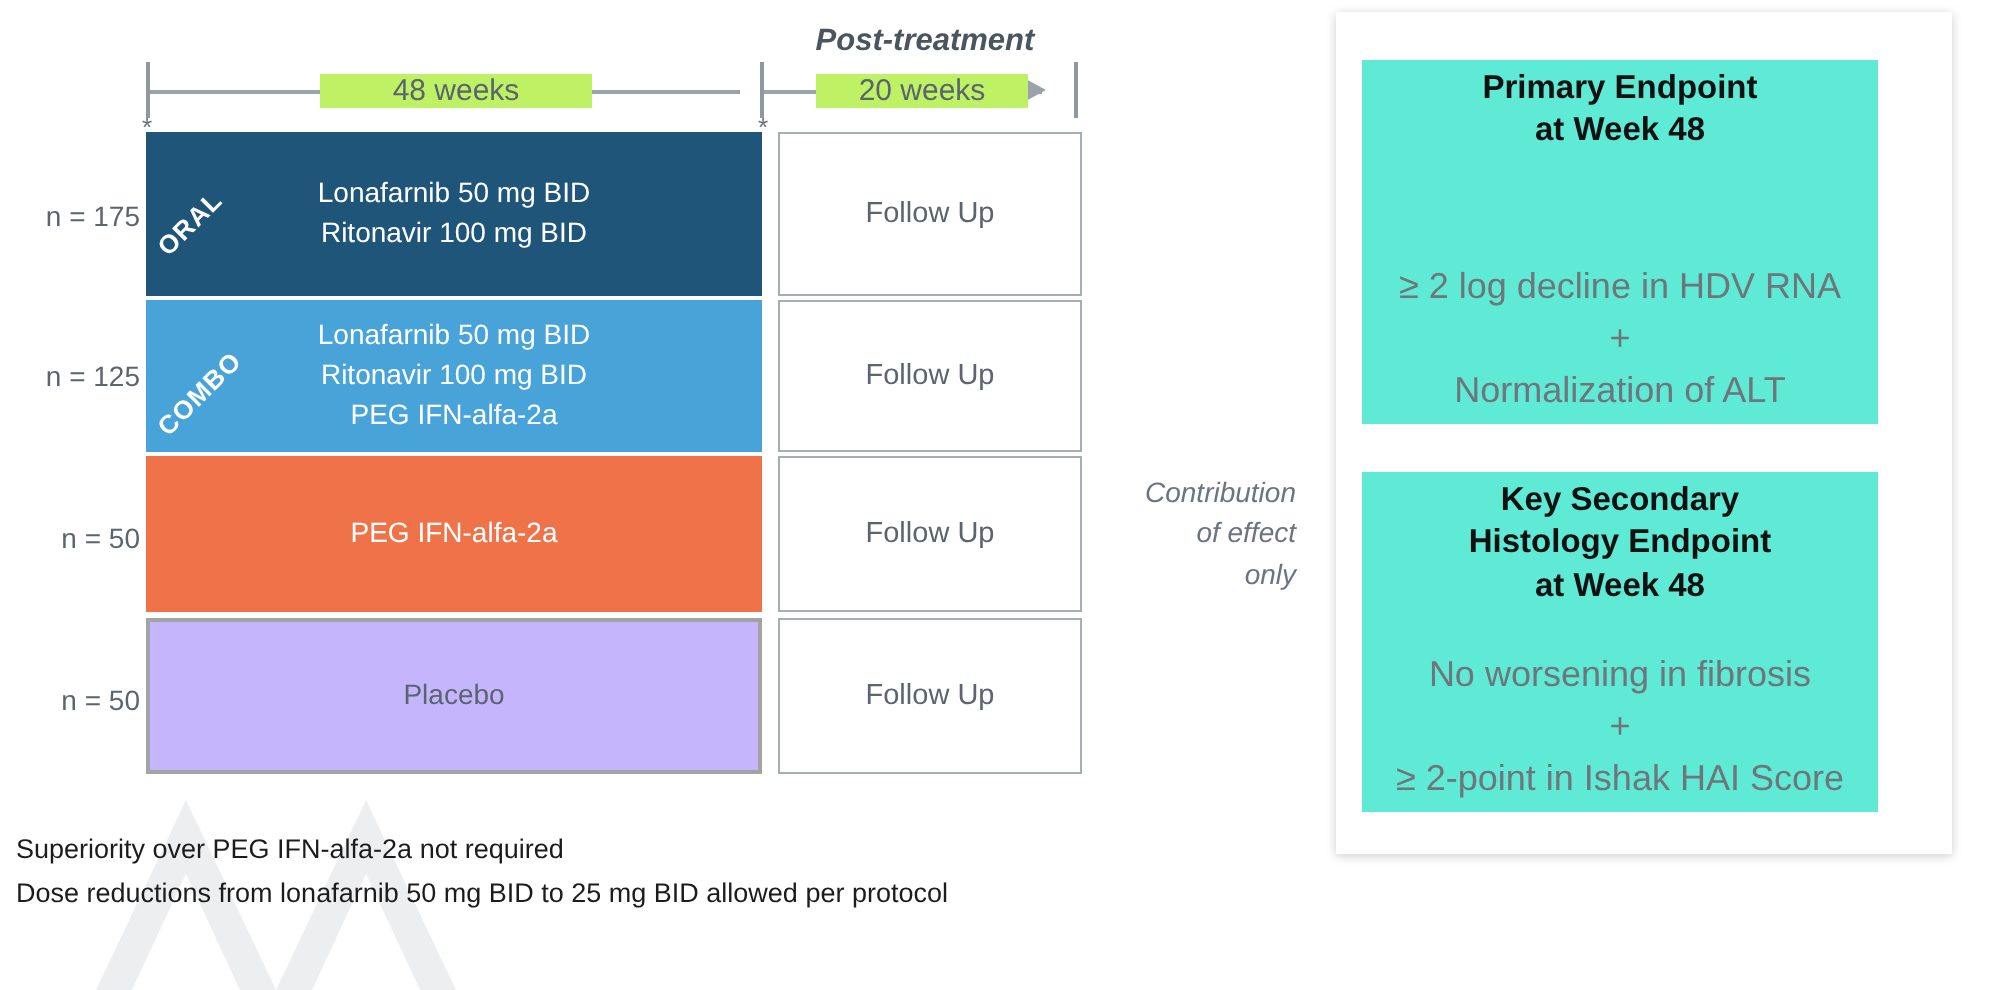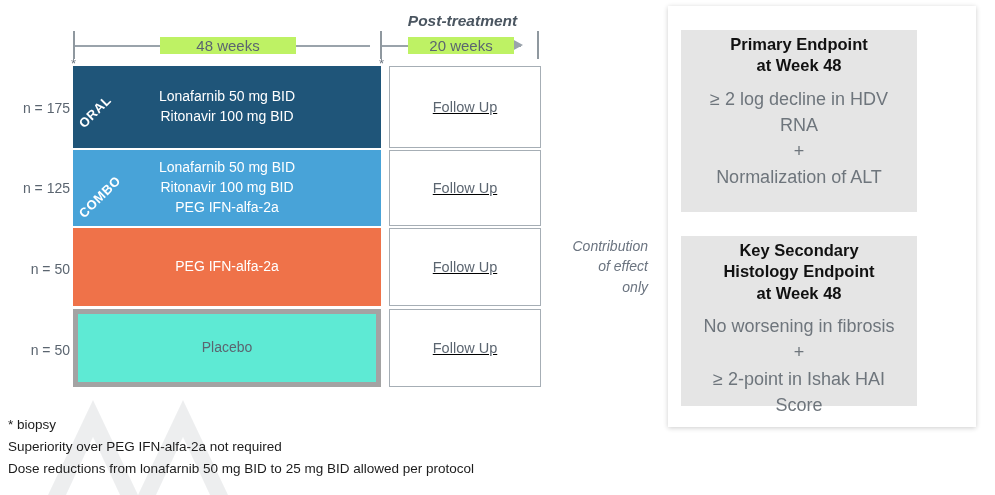--- a/index.html
+++ b/index.html
@@ -106,21 +106,21 @@
   }
   .arm-text {
     font-size: 14px;
     line-height: 1.42;
     text-align: center;
     white-space: pre-line;
   }
   .arm-oral   { background: #1f5579; }
   .arm-combo  { background: #48a3d8; }
   .arm-peg    { background: #ef7249; }
-  .arm-placebo{ background: #5eead4; border: 5px solid #a3a3a3; }
+  .arm-placebo{ background: #c4b5fd; border: 2px solid #a3a3a3; }
 
   .arm-oral .arm-text,
   .arm-combo .arm-text,
   .arm-peg .arm-text { color: #ffffff; }
   .arm-placebo .arm-text { color: #5b6570; }
 
   .rot-tag {
     position: absolute;
     left: 8px;
     color: #ffffff;
@@ -135,21 +135,20 @@
   
   .fu-box {
     position: absolute;
     left: 389px;
     width: 152px;
     background: #ffffff;
     border: 1px solid #a6aeb5;
     display: flex;
     align-items: center;
     justify-content: center;
-    text-decoration: underline;
   }
   .fu-text {
     font-size: 14.5px;
     color: #5b6570;
     white-space: nowrap;
   }
 
   
   #contribution {
     position: absolute;
@@ -180,26 +179,26 @@
   #endpoint-card {
     position: absolute;
     left: 668px; top: 6px;
     width: 308px; height: 421px;
     background: #ffffff;
     box-shadow: 0 1px 5px rgba(0,0,0,0.20);
   }
   .endpoint-panel {
     position: absolute;
     left: 13px;
-    width: 236px;
-    background: #e5e5e5;
+    width: 258px;
+    background: #5eead4;
     display: flex;
     flex-direction: column;
     align-items: center;
-    justify-content: flex-start;
+    justify-content: space-between;
     padding: 4px 8px;
   }
   #panel-primary   { top: 24px;  height: 182px; }
   #panel-secondary { top: 230px; height: 170px; }
 
   .ep-title {
     font-weight: bold;
     font-size: 16.5px;
     color: #111111;
     text-align: center;
@@ -275,21 +274,20 @@
   </div>
   <div class="fu-box" style="top:309px; height:78px;">
     <div class="fu-text">Follow Up</div>
   </div>
 
   <div id="contribution">Contribution
 of effect
 only</div>
 
   <div id="footnotes">
-    <div class="footnote">* biopsy</div>
     <div class="footnote">Superiority over PEG IFN-alfa-2a not required</div>
     <div class="footnote">Dose reductions from lonafarnib 50 mg BID to 25 mg BID allowed per protocol</div>
   </div>
 
   <div id="endpoint-card">
     <div class="endpoint-panel" id="panel-primary">
       <div class="ep-title">Primary Endpoint
 at Week 48</div>
       <div class="ep-body">≥ 2 log decline in HDV RNA
 +

